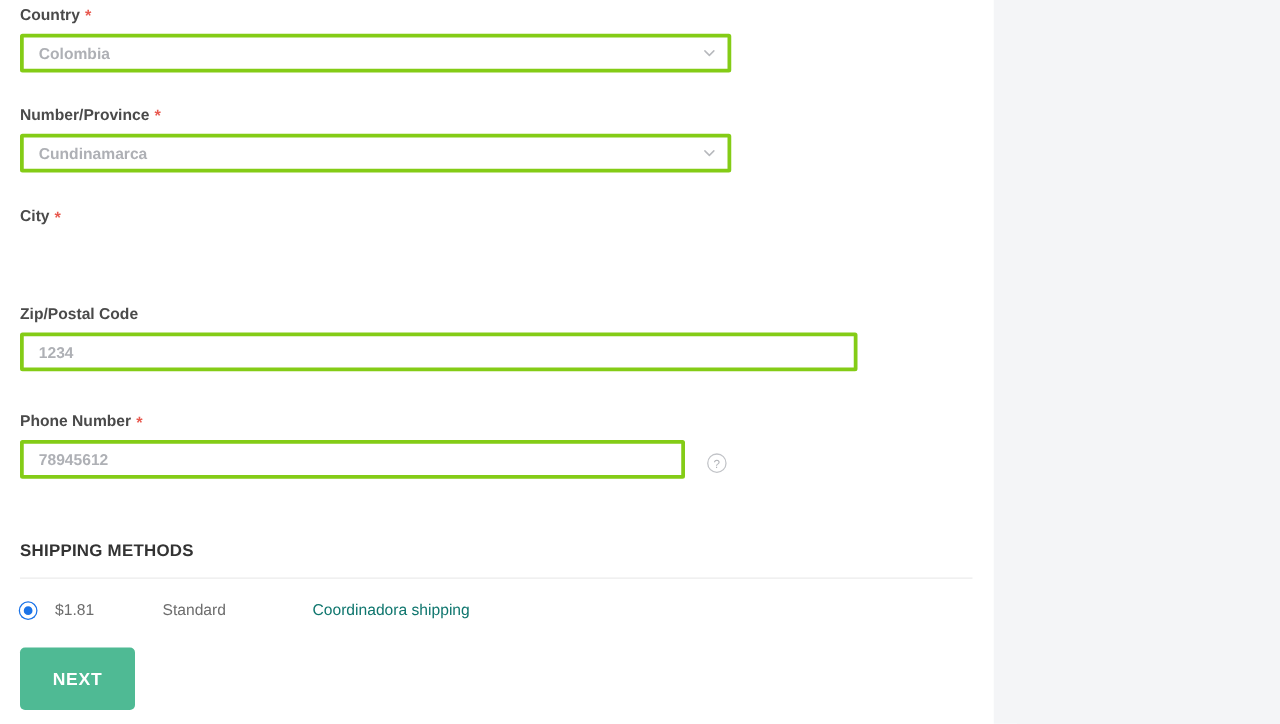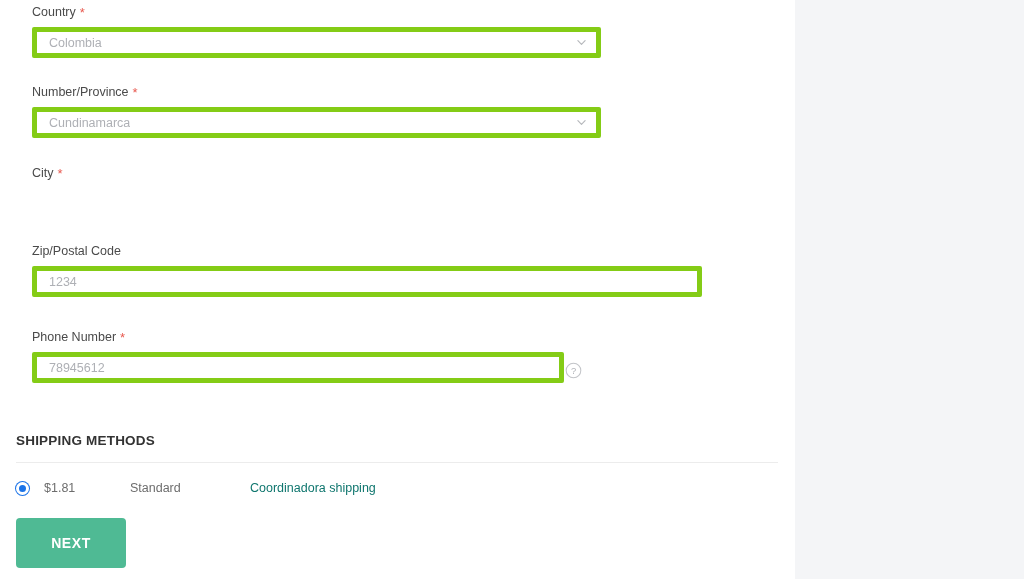--- a/index.html
+++ b/index.html
@@ -37,21 +37,22 @@
     position: absolute;
     left: 0;
     top: 0;
     width: 795px;
     height: 579px;
     background: #ffffff;
   }
 
   .field-group {
     position: absolute;
-    left: 32px;
+    left: 16px;
+    font-weight: bold;
   }
 
   .field-label {
     font-size: 12.5px;
     color: #4a4a4a;
     line-height: 16px;
     margin: 0 0 7px 0;
     white-space: nowrap;
     font-family: "Liberation Sans", sans-serif;
   }
@@ -62,21 +63,21 @@
     line-height: 1;
     position: relative;
     top: 1px;
   }
 
   .select-box,
   .text-box {
     position: relative;
     box-sizing: border-box;
     height: 31px;
-    border: 5px solid #84cc16;
+    border: 3px solid #84cc16;
     border-radius: 2px;
     background: #ffffff;
     display: flex;
     align-items: center;
     padding: 0 12px;
     font-size: 12.5px;
     color: #aeb0b5;
     font-family: "Liberation Sans", sans-serif;
   }
   .select-box { width: 569px; padding-right: 28px; }
@@ -162,21 +163,21 @@
     left: 234px;
     top: 0;
     font-size: 12.5px;
     color: #0f766e;
   }
 
   .next-button {
     position: absolute;
     left: 16px;
     top: 518px;
-    width: 110px;
+    width: 92px;
     height: 50px;
     background: #4fba94;
     border: none;
     border-radius: 4px;
     color: #ffffff;
     font-size: 14px;
     font-weight: bold;
     letter-spacing: 0.6px;
     font-family: "Liberation Sans", sans-serif;
     cursor: pointer;

